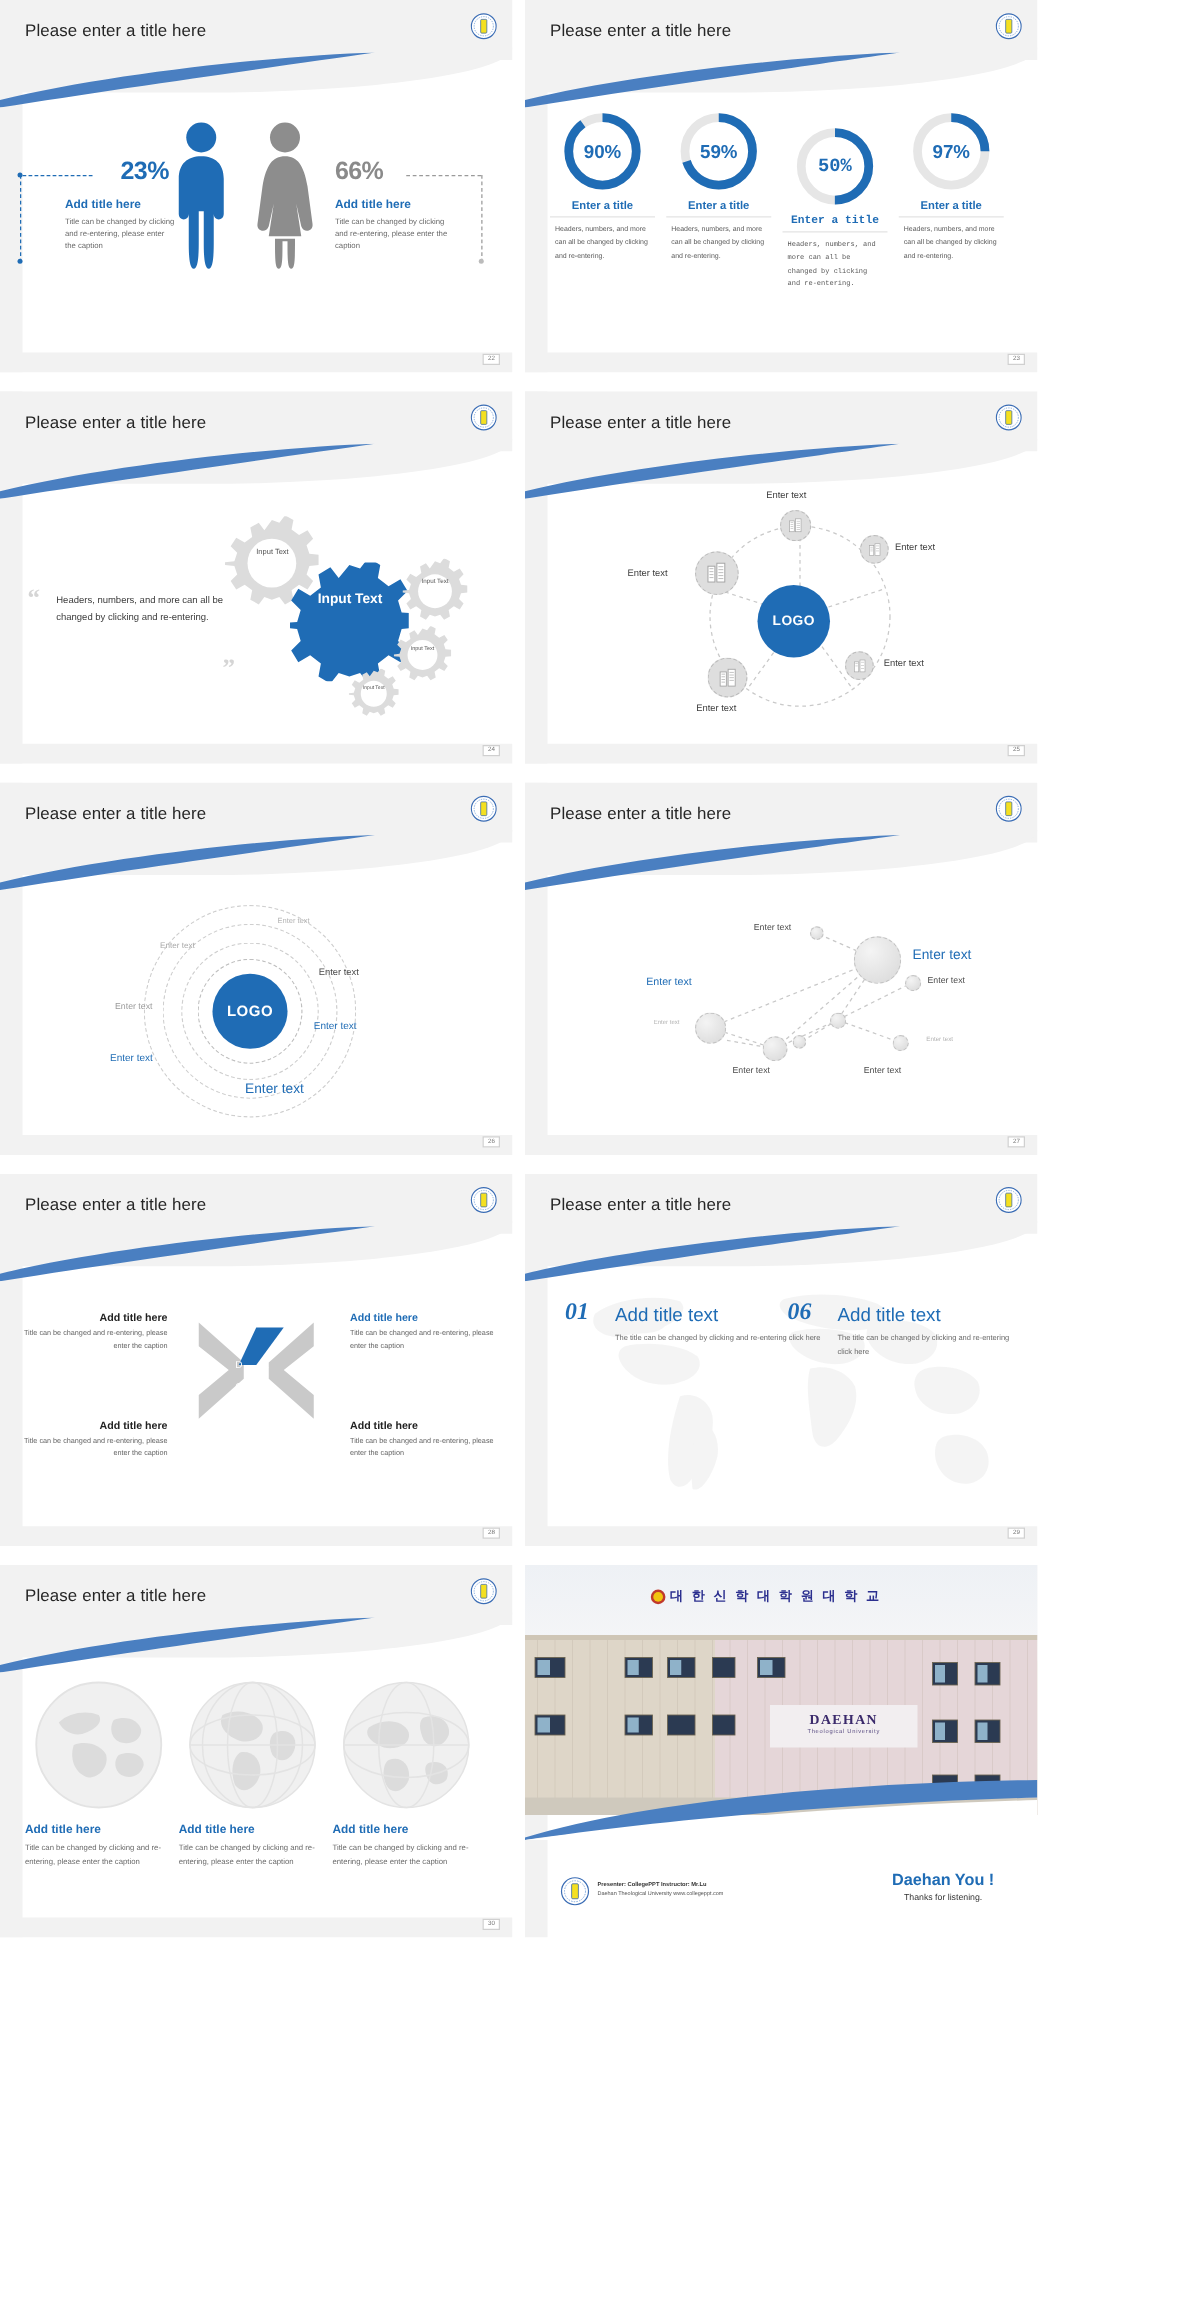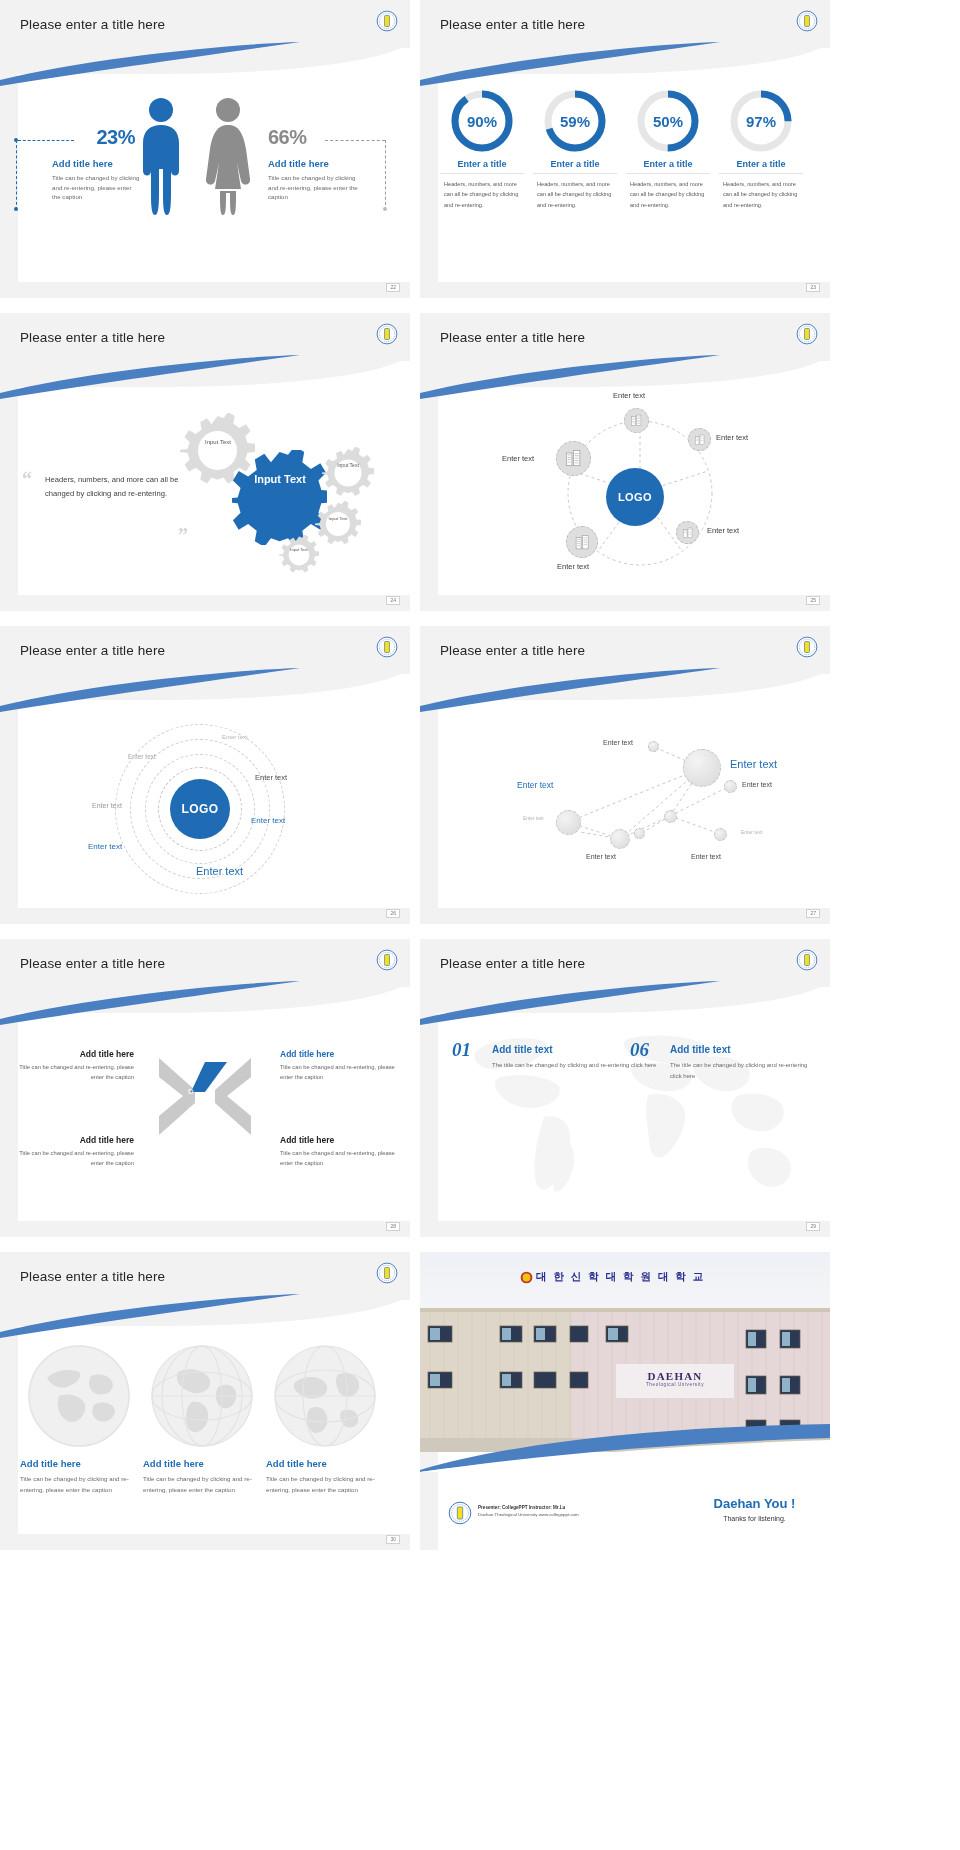--- a/index.html
+++ b/index.html
@@ -119,21 +119,21 @@
   .sc-node { position: absolute; border-radius: 50%; border: 1px dashed #c5c5c5;
     background: radial-gradient(circle at 35% 30%, #f4f4f4, #d8d8d8); }
   .sc-lbl { position: absolute; white-space: nowrap; }
 
   
   .x-title { font-size: 8.5px; font-weight: bold; }
   .x-body { font-size: 5.8px; color: #666; line-height: 1.75; }
 
   
   .bignum { font-family: "Liberation Serif", serif; font-style: italic; font-weight: bold; font-size: 19px; color: #1f6cb5; }
-  .mp-title { font-size: 10px; font-weight: bold; color: #1f6cb5; }
+  .mp-title { font-size: 15px; font-weight: normal; color: #1f6cb5; }
   .mp-body { font-size: 6px; color: #6a6a6a; line-height: 1.8; }
 
   
   .globe-title { font-size: 9.5px; font-weight: bold; color: #1f6cb5; }
   .globe-body { font-size: 6.2px; color: #6a6a6a; line-height: 1.75; }
 
   
   .photo {
     position: absolute; left: 0; top: 0; width: 410px; height: 200px;
     overflow: hidden;
@@ -242,21 +242,21 @@
           <svg viewBox="0 0 66 66" style="transform:rotate(-90deg);">
             <circle cx="33" cy="33" r="27" fill="none" stroke="#e6e6e6" stroke-width="7"></circle>
             <circle cx="33" cy="33" r="27" fill="none" stroke="#1f6cb5" stroke-width="7" stroke-dasharray="118.8 50.9" stroke-linecap="butt"></circle>
           </svg>
           <div class="donut-num">59%</div>
         </div>
         <div class="donut-title">Enter a title</div>
         <div class="donut-body">Headers, numbers, and more can all be changed by clicking and re-entering.</div>
       </div>
 
-      <div class="donut-wrap" style="left:206px;top:88px;">
+      <div class="donut-wrap" style="left:206px;top:100px;font-family:Liberation Mono, monospace;">
         <div class="donut">
           <svg viewBox="0 0 66 66" style="transform:rotate(-90deg);">
             <circle cx="33" cy="33" r="27" fill="none" stroke="#e6e6e6" stroke-width="7"></circle>
             <circle cx="33" cy="33" r="27" fill="none" stroke="#1f6cb5" stroke-width="7" stroke-dasharray="84.8 84.8" stroke-linecap="butt"></circle>
           </svg>
           <div class="donut-num">50%</div>
         </div>
         <div class="donut-title">Enter a title</div>
         <div class="donut-body">Headers, numbers, and more can all be changed by clicking and re-entering.</div>
       </div>

